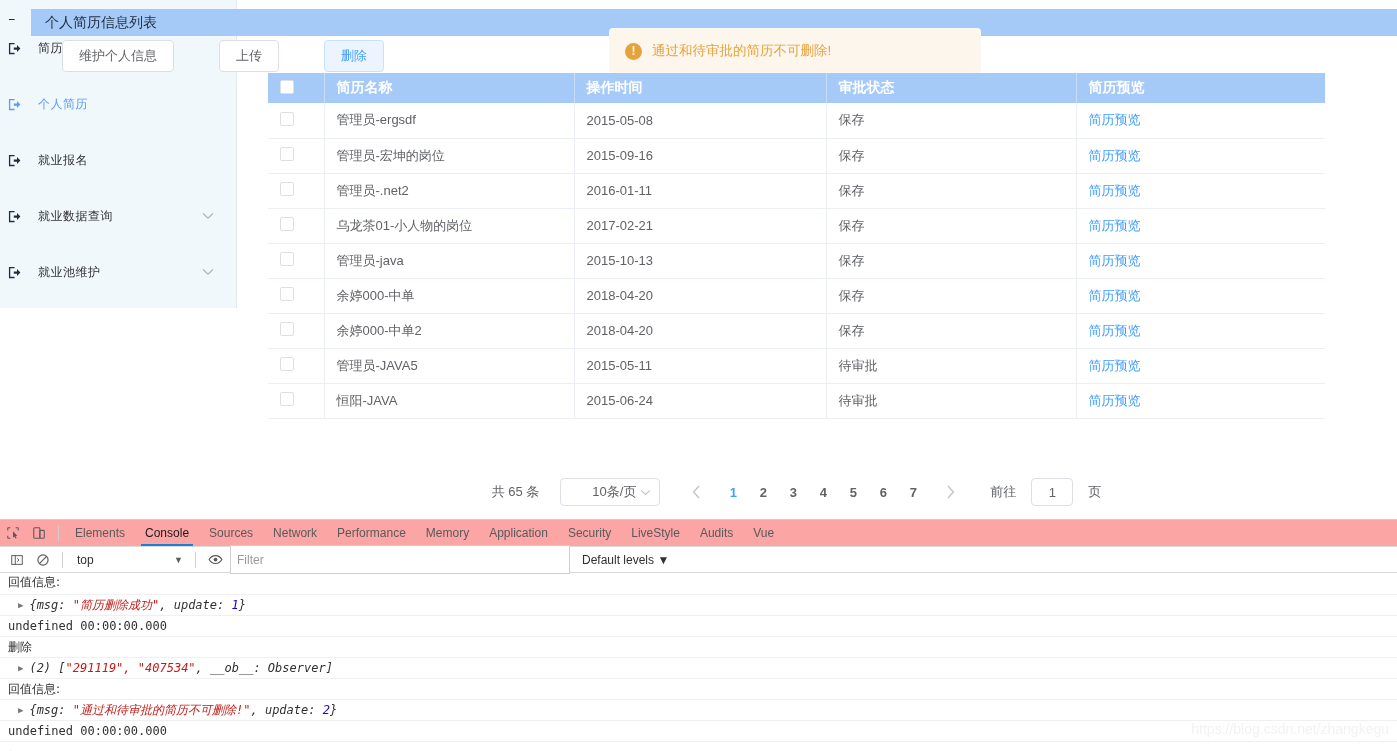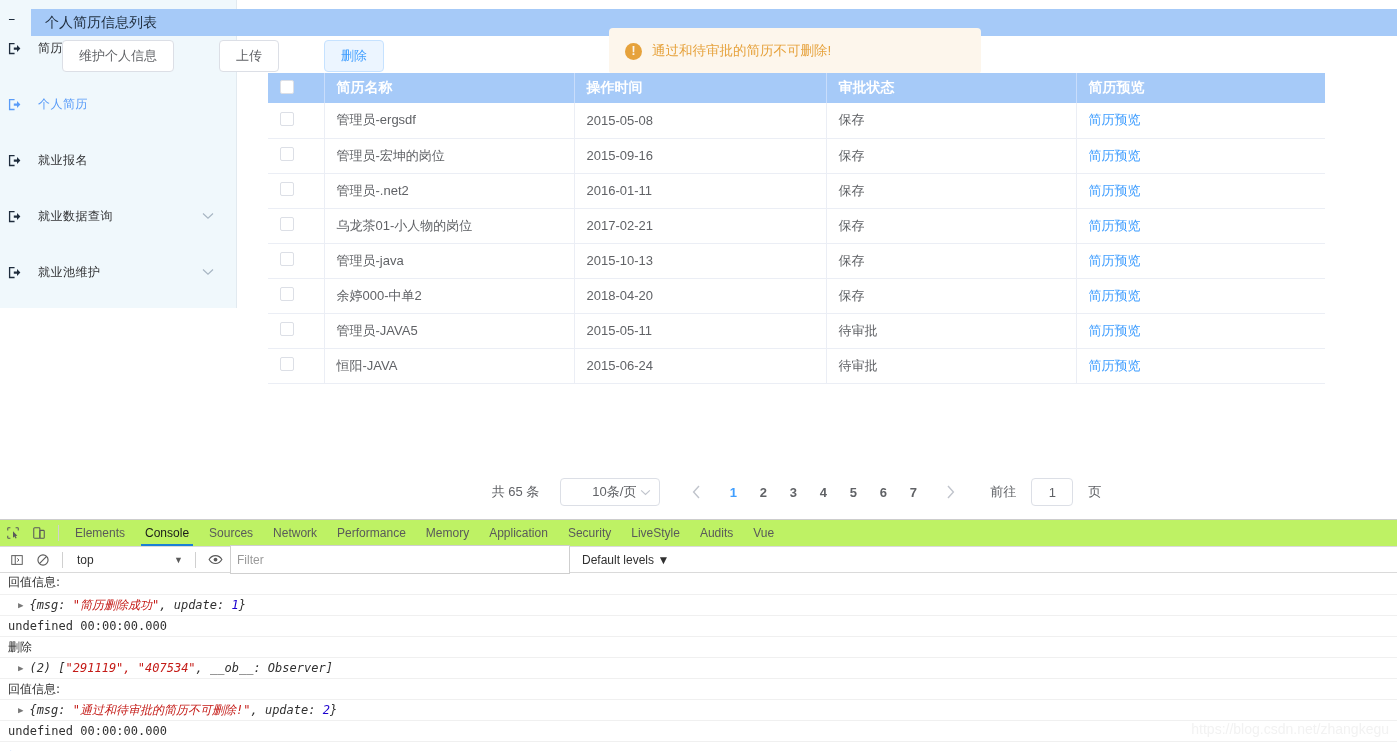--- a/index.html
+++ b/index.html
@@ -127,21 +127,21 @@
   #pager .goto-unit { margin-left: 8px; }
 
   
   #devtools {
     position: absolute; left: 0; top: 519px; width: 1397px; height: 232px;
     background: #fff; border-top: 1px solid #cdcdcd;
     font-family: "Liberation Sans", sans-serif;
   }
   #dt-tabs {
     height: 27px; display: flex; align-items: center;
-    border-bottom: 1px solid #dadada; background: #bef264;
+    border-bottom: 1px solid #dadada; background: #fca5a5;
   }
   .dt-ico-btn {
     width: 26px; height: 26px; display:flex; align-items:center; justify-content:center;
     color: #5a5a5a; cursor: pointer;
   }
   .dt-sep { width: 1px; height: 16px; background: #d0d0d0; margin: 0 6px; }
   .dt-tab {
     height: 26px; padding: 0 10px; display: flex; align-items: center;
     font-size: 12px; color: #5a5a5a; cursor: pointer; position: relative;
   }
@@ -331,20 +331,27 @@
           </tr>
           <tr>
             <td><span class="cbox"></span></td>
             <td>管理员-java</td>
             <td>2015-10-13</td>
             <td>保存</td>
             <td><span class="lnk">简历预览</span></td>
           </tr>
           <tr>
             <td><span class="cbox"></span></td>
+            <td>余婷000-中单</td>
+            <td>2018-04-20</td>
+            <td>保存</td>
+            <td><span class="lnk">简历预览</span></td>
+          </tr>
+          <tr>
+            <td><span class="cbox"></span></td>
             <td>余婷000-中单2</td>
             <td>2018-04-20</td>
             <td>保存</td>
             <td><span class="lnk">简历预览</span></td>
           </tr>
           <tr>
             <td><span class="cbox"></span></td>
             <td>管理员-JAVA5</td>
             <td>2015-05-11</td>
             <td>待审批</td>

